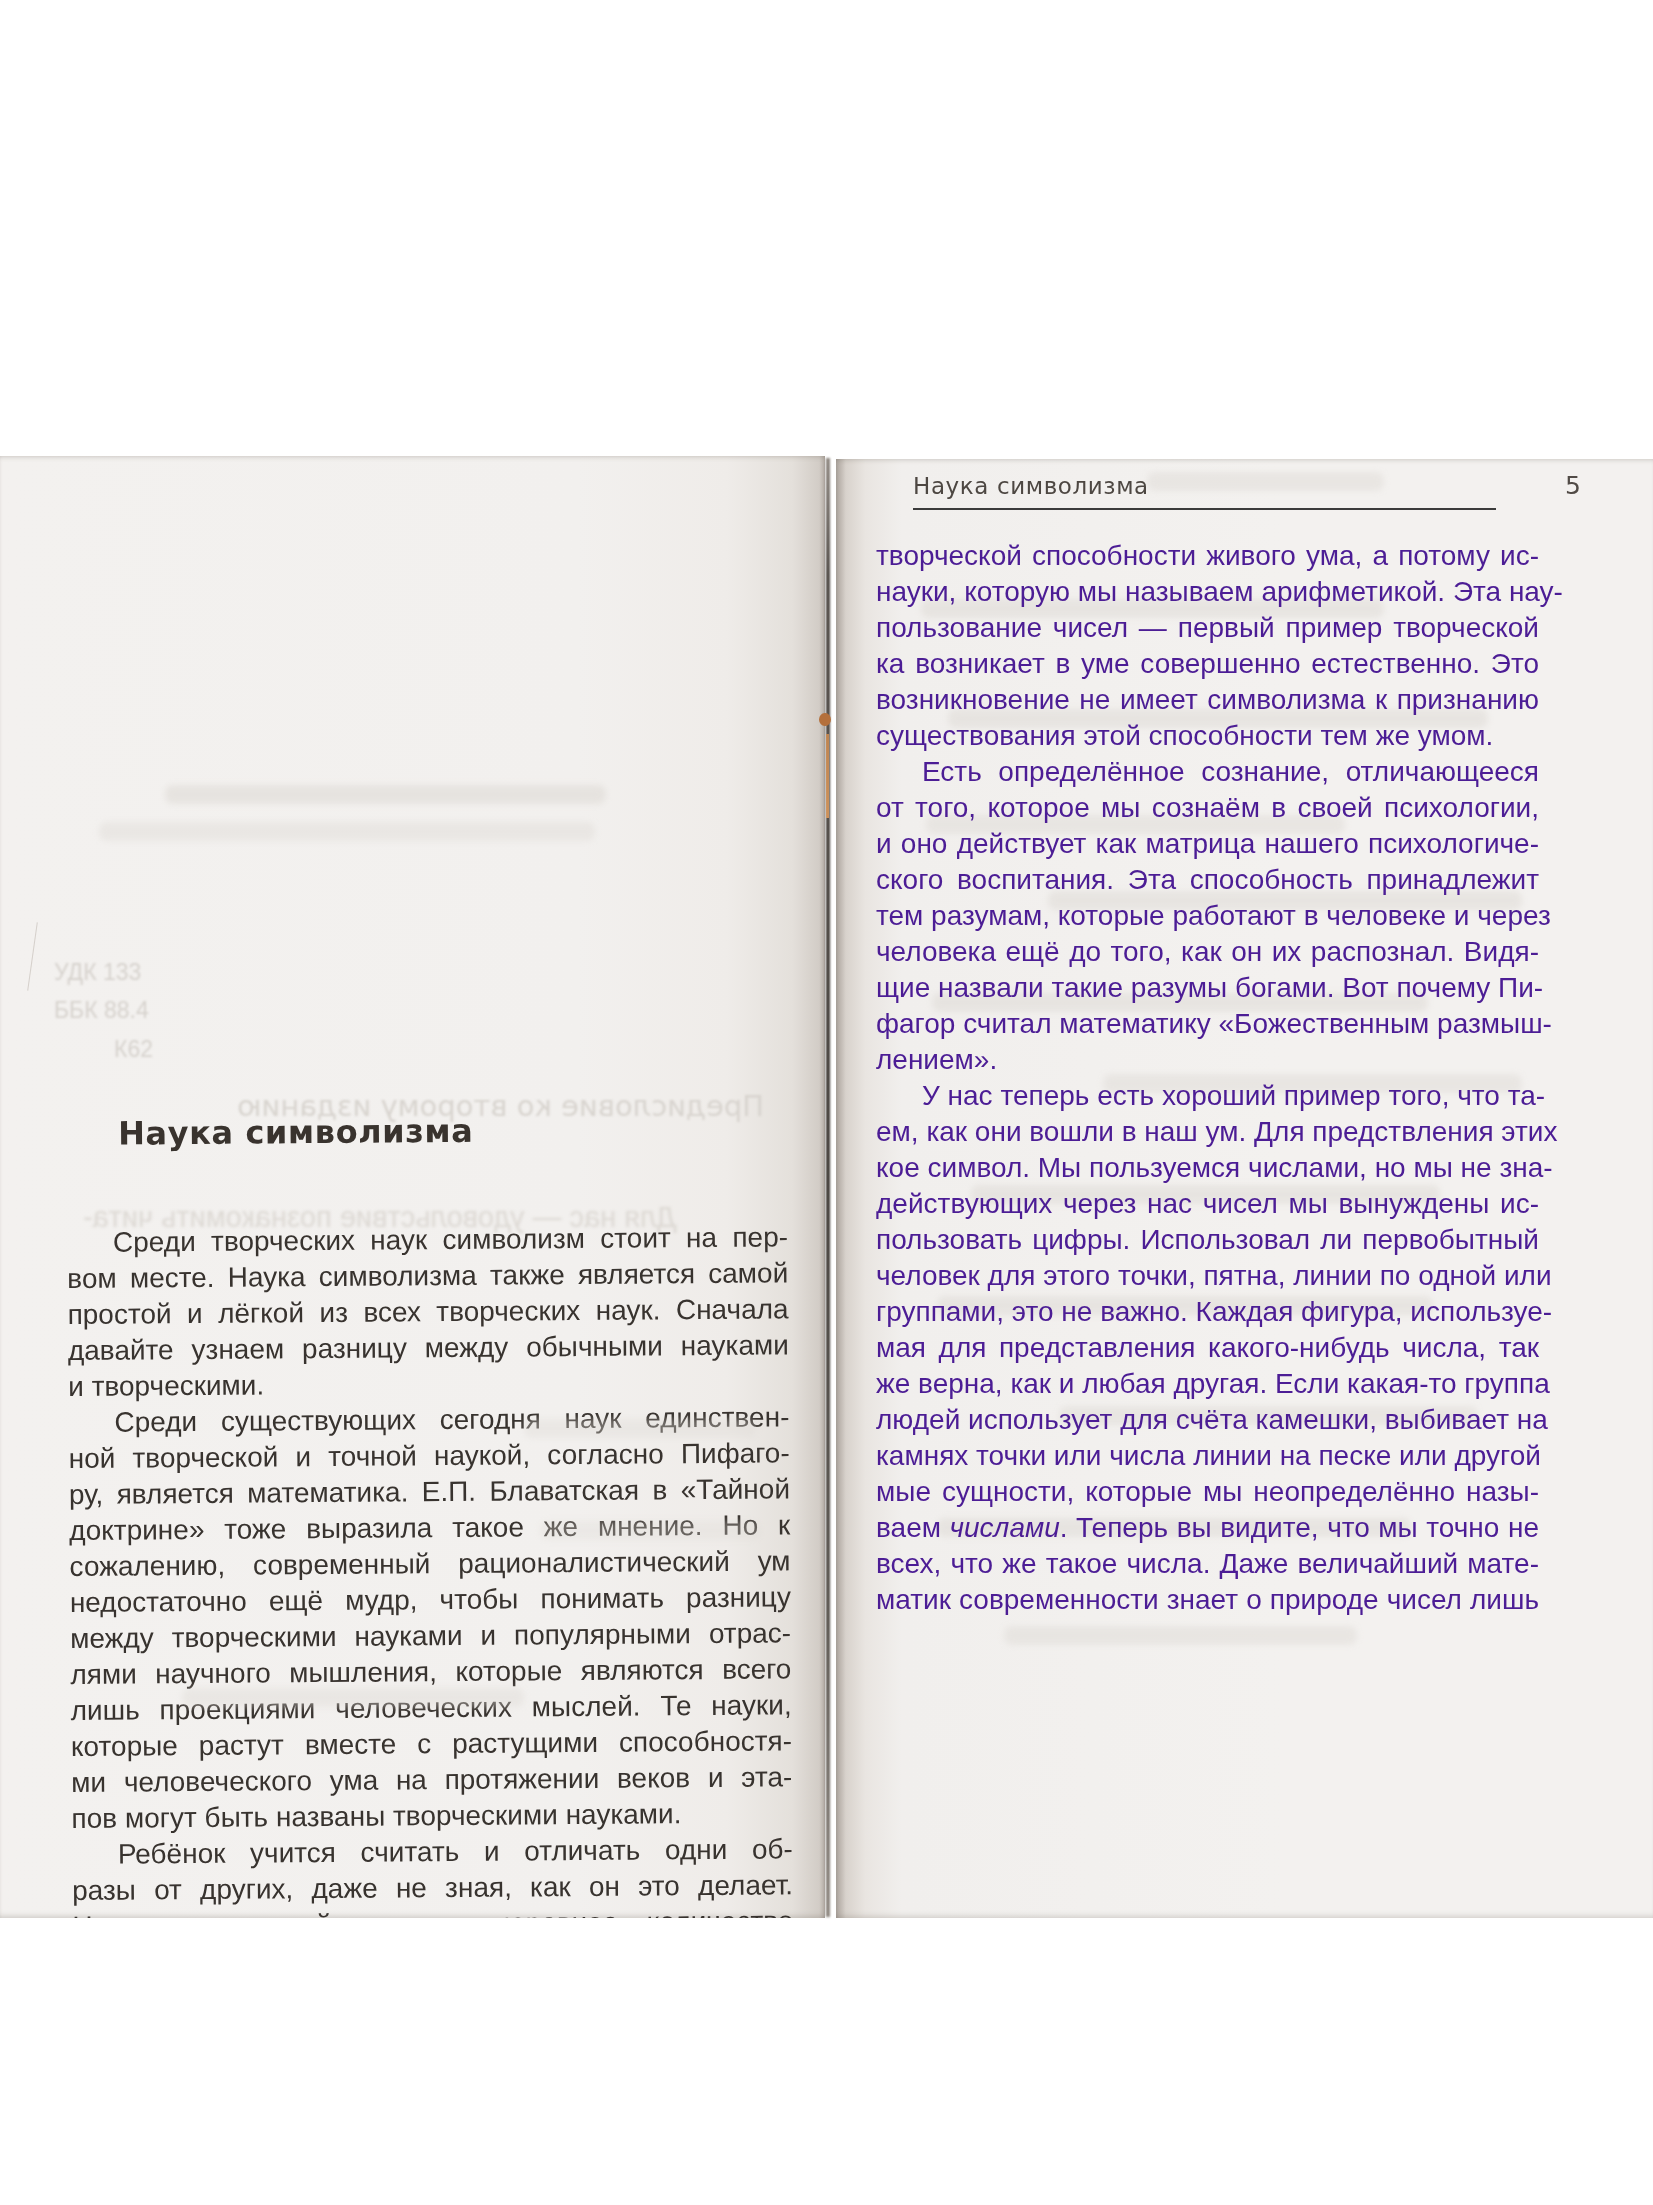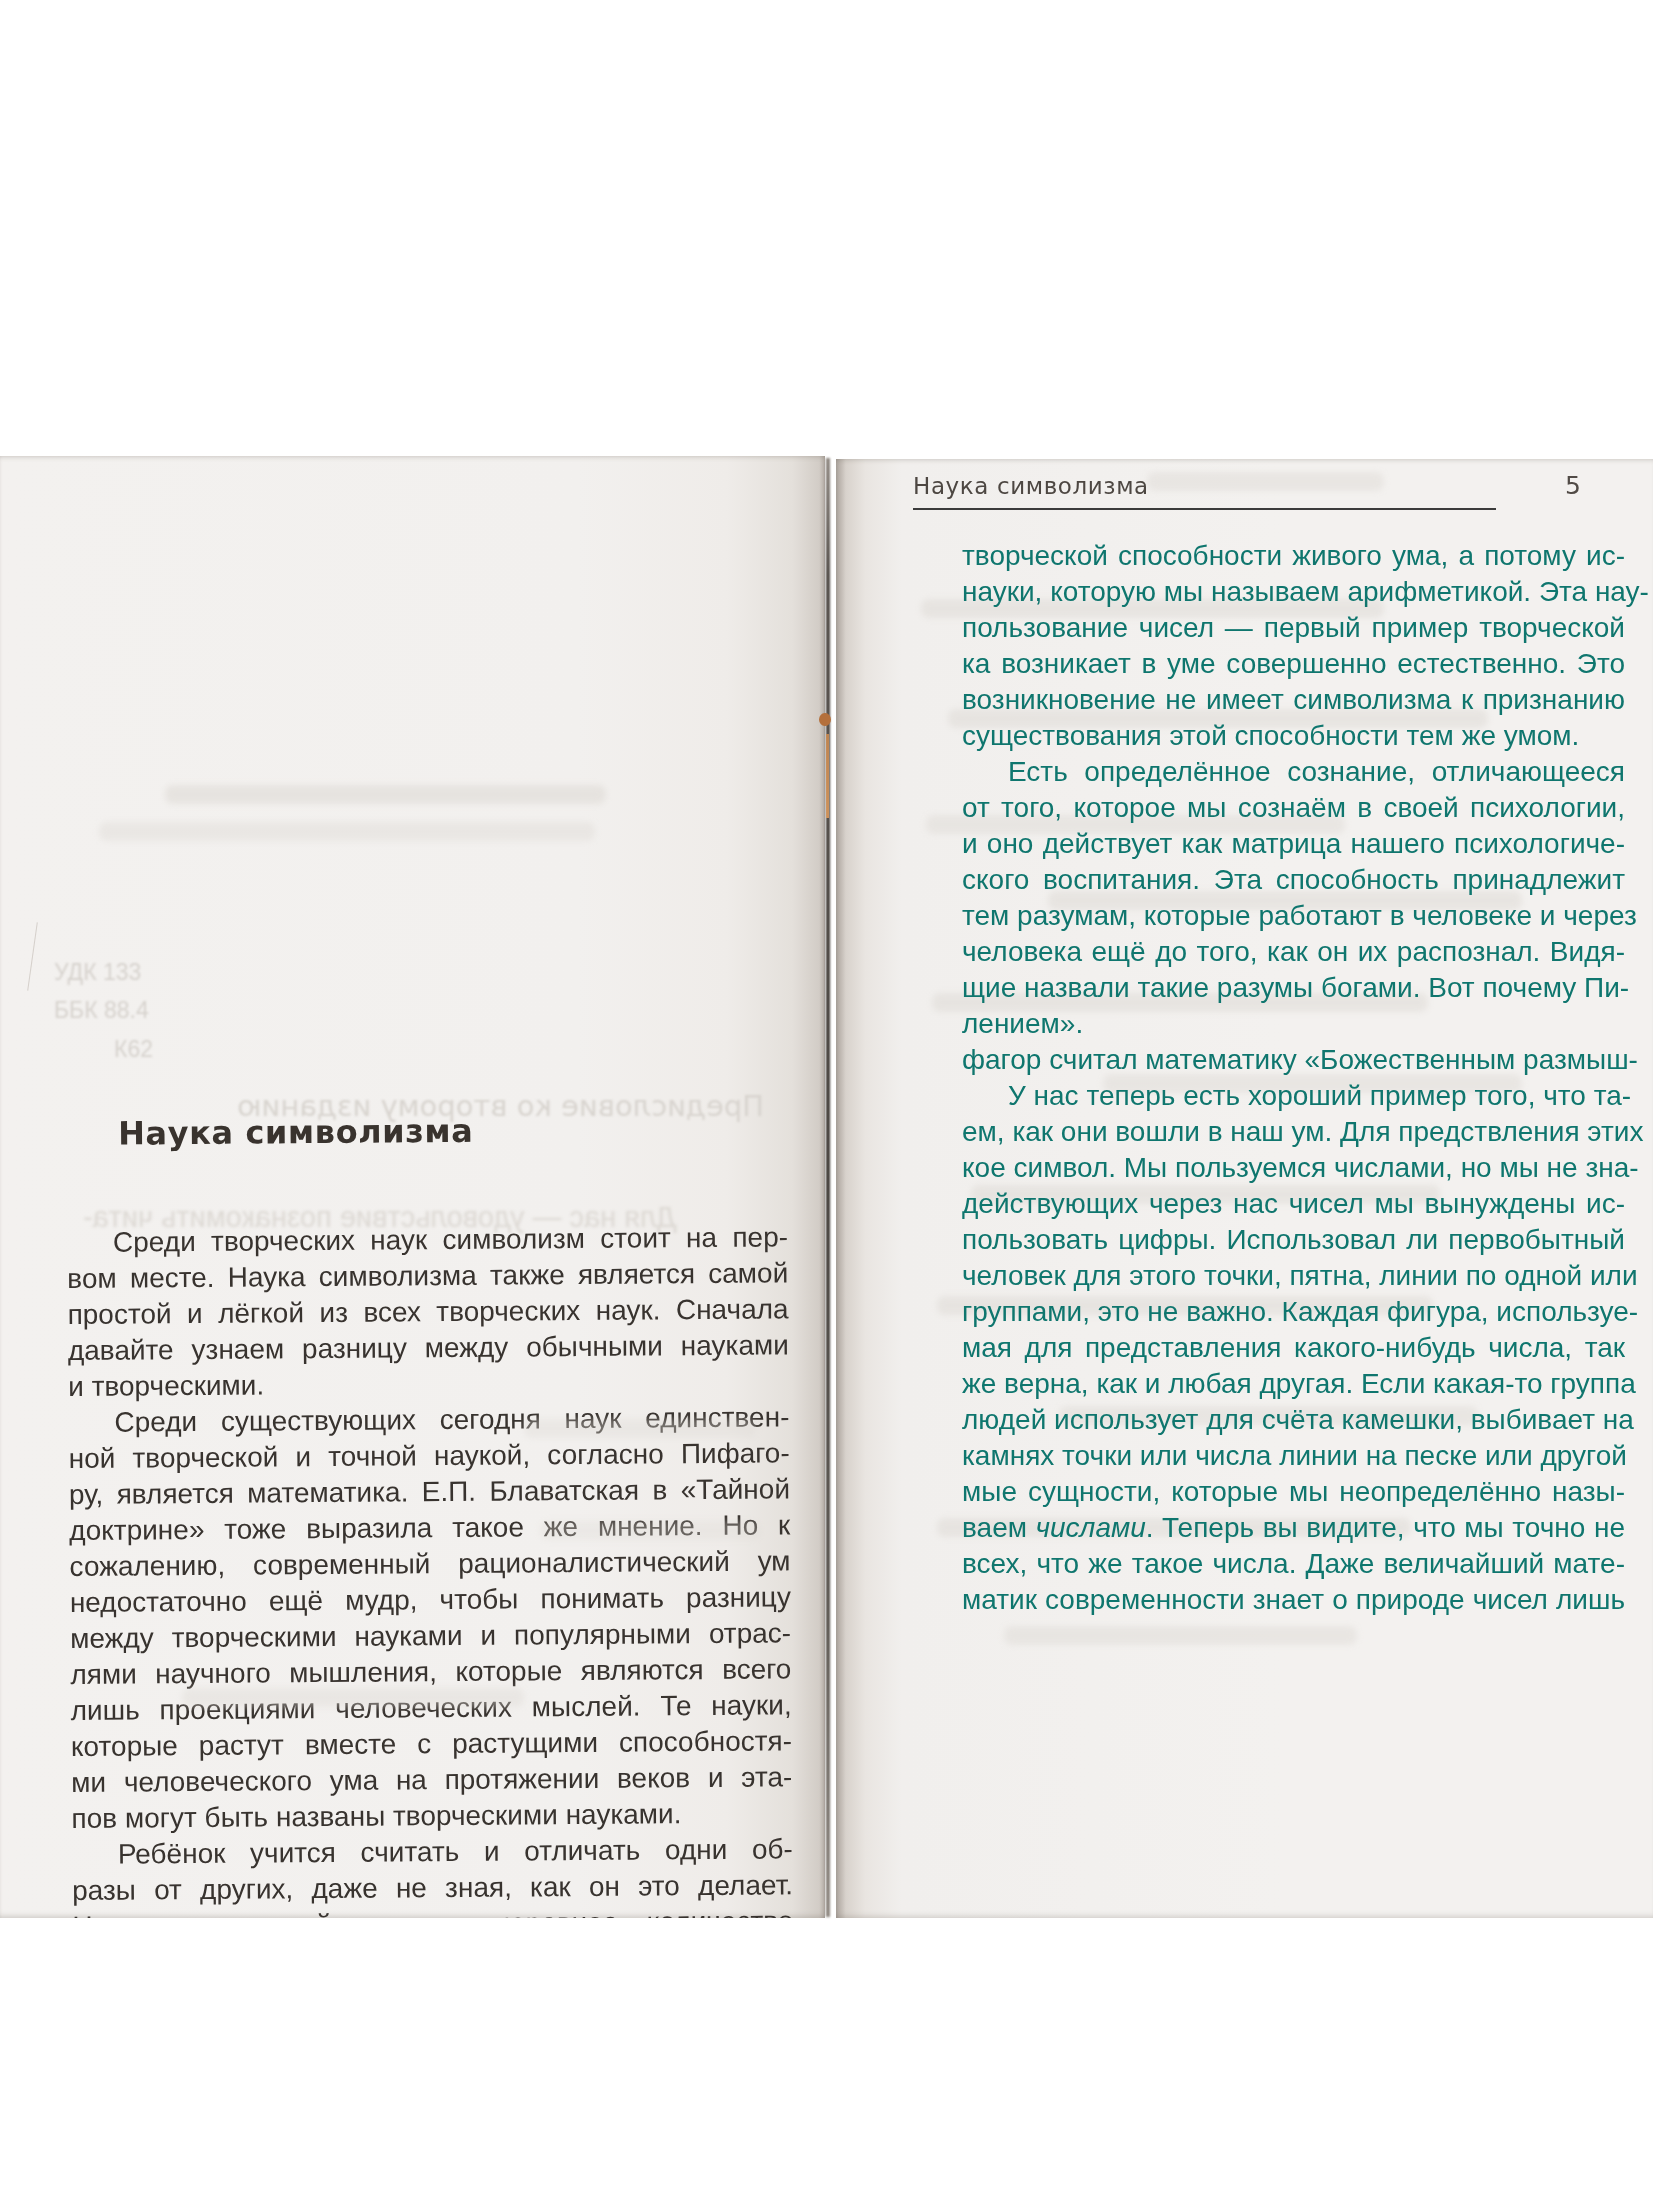--- a/index.html
+++ b/index.html
@@ -28,22 +28,22 @@
   #left-heading{margin:0 0 0 52px;font-family:"DejaVu Sans","Liberation Sans",sans-serif;
     font-size:32px;line-height:39px;color:#39332e;letter-spacing:0.6px;}
   #left-body{margin-top:71px;font-size:28px;line-height:36px;color:#38332f;}
 
   
   #right-header{position:absolute;left:913px;top:473px;font-family:"DejaVu Sans","Liberation Sans",sans-serif;
     font-size:23px;line-height:27.6px;color:#4d4742;letter-spacing:0.6px;}
   #page-number{position:absolute;left:1565px;top:471px;font-family:"DejaVu Sans","Liberation Sans",sans-serif;
     font-size:25px;color:#514b46;}
   #header-rule{position:absolute;left:913px;top:508px;width:583px;height:1.7px;background:#3b3b3b;}
-  #right-body{position:absolute;left:962px;top:538px;width:663px;
-    font-size:28px;line-height:36px;color:#0f766e;}
+  #right-body{position:absolute;left:876px;top:538px;width:663px;
+    font-size:28px;line-height:36px;color:#4c1d95;}
 
   .tl{text-align:justify;text-align-last:justify;white-space:nowrap;}
   .tl.end{text-align-last:left;}
   .tl.ind{padding-left:46px;}
   .tl em{font-style:italic;}
 
   
   .ghost{position:absolute;color:#d6d2cd;filter:blur(1.1px);white-space:nowrap;}
   #ghost-udk{left:54px;top:503px;font-size:23px;}
   #ghost-bbk{left:54px;top:541px;font-size:23px;}
@@ -131,22 +131,22 @@
       <div class="tl"><span>ка возникает в уме совершенно естественно. Это</span></div>
       <div class="tl"><span>возникновение не имеет символизма к признанию</span></div>
       <div class="tl end"><span>существования этой способности тем же умом.</span></div>
       <div class="tl ind"><span>Есть определённое сознание, отличающееся</span></div>
       <div class="tl"><span>от того, которое мы сознаём в своей психологии,</span></div>
       <div class="tl"><span>и оно действует как матрица нашего психологиче-</span></div>
       <div class="tl"><span>ского воспитания. Эта способность принадлежит</span></div>
       <div class="tl"><span>тем разумам, которые работают в человеке и через</span></div>
       <div class="tl"><span>человека ещё до того, как он их распознал. Видя-</span></div>
       <div class="tl"><span>щие назвали такие разумы богами. Вот почему Пи-</span></div>
+      <div class="tl"><span>фагор считал математику «Божественным размыш-</span></div>
       <div class="tl end"><span>лением».</span></div>
-      <div class="tl"><span>фагор считал математику «Божественным размыш-</span></div>
       <div class="tl ind"><span>У нас теперь есть хороший пример того, что та-</span></div>
       <div class="tl"><span>ем, как они вошли в наш ум. Для предствления этих</span></div>
       <div class="tl"><span>кое символ. Мы пользуемся числами, но мы не зна-</span></div>
       <div class="tl"><span>действующих через нас чисел мы вынуждены ис-</span></div>
       <div class="tl"><span>пользовать цифры. Использовал ли первобытный</span></div>
       <div class="tl"><span>человек для этого точки, пятна, линии по одной или</span></div>
       <div class="tl"><span>группами, это не важно. Каждая фигура, используе-</span></div>
       <div class="tl"><span>мая для представления какого-нибудь числа, так</span></div>
       <div class="tl"><span>же верна, как и любая другая. Если какая-то группа</span></div>
       <div class="tl"><span>людей использует для счёта камешки, выбивает на</span></div>

